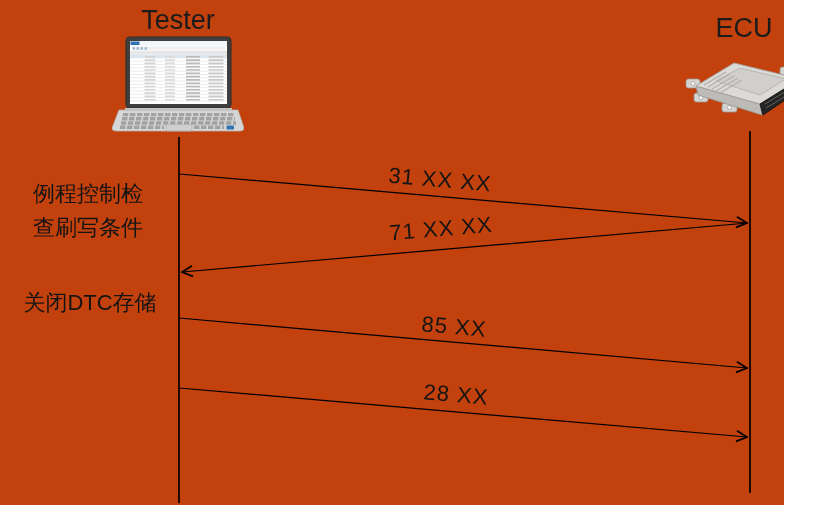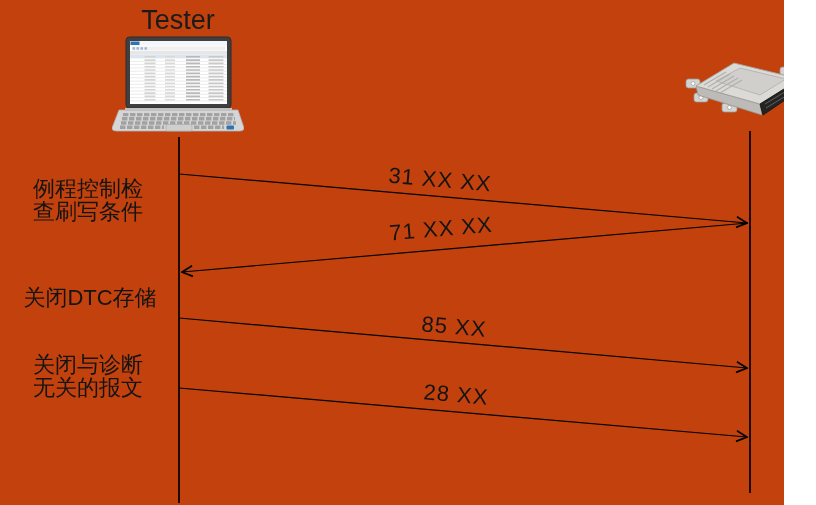--- a/index.html
+++ b/index.html
@@ -31,21 +31,21 @@
 
   .overlay {
     position: absolute;
     left: 0; top: 0;
     width: 816px; height: 505px;
   }
 
   .step {
     position: absolute;
     font-size: 22px;
-    line-height: 23px;
+    line-height: 34px;
     color: #141414;
     text-align: center;
     white-space: pre-line;
     width: 164px;
   }
   .step.s1 { left: 6px;  top: 177px; }
   .step.s2 { left: 0px;  top: 286px; margin-left: 8px; }
   .step.s3 { left: 6px;  top: 353px; }
 
   .msg {
@@ -59,20 +59,21 @@
   .msg.m2 { left: 441px; top: 229px; transform: translate(-50%,-50%) rotate(-4.9deg); }
   .msg.m3 { left: 454px; top: 327px; transform: translate(-50%,-50%) rotate(4.9deg); }
   .msg.m4 { left: 456px; top: 395px; transform: translate(-50%,-50%) rotate(4.9deg); }
 </style>
 </head>
 <body>
 
 <div class="stage">
 
   <div class="actor-title tester">Tester</div>
+  <div class="actor-title ecu">ECU</div>
 
   <svg class="actor-icon laptop" width="132" height="100" viewBox="0 0 132 100">
 
     <rect x="14" y="1" width="105" height="71" rx="3.5" fill="#3f3f3f" stroke="#2e2e2e" stroke-width="1"></rect>
     <rect x="18" y="5" width="97" height="63" fill="#ffffff"></rect>
 
     <rect x="18" y="5" width="97" height="4.5" fill="#f3f6fa"></rect>
     <rect x="18.5" y="5.5" width="9" height="3.5" fill="#2e74b5"></rect>
     <rect x="20" y="10.5" width="93" height="4" fill="#f0f0f0"></rect>
     <rect x="20.5" y="11.2" width="2.5" height="2.5" fill="#9db7d4"></rect>
@@ -176,21 +177,19 @@
 
     <line x1="179" y1="174" x2="747" y2="223" stroke="#000000" stroke-width="1.2" marker-end="url(#arrowOpen)"></line>
     <line x1="748" y1="223" x2="182" y2="272" stroke="#000000" stroke-width="1.2" marker-end="url(#arrowOpen)"></line>
     <line x1="179" y1="318" x2="747" y2="368" stroke="#000000" stroke-width="1.2" marker-end="url(#arrowOpen)"></line>
     <line x1="179" y1="388" x2="747" y2="437" stroke="#000000" stroke-width="1.2" marker-end="url(#arrowOpen)"></line>
   </svg>
 
   <div class="step s1">例程控制检
 查刷写条件</div>
   <div class="step s2">关闭DTC存储</div>
-  <div class="step s3">关闭与诊断
-无关的报文</div>
 
   <div class="msg m1">31 XX XX</div>
   <div class="msg m2">71 XX XX</div>
   <div class="msg m3">85 XX</div>
   <div class="msg m4">28 XX</div>
 
 </div>
 
 </body></html>

